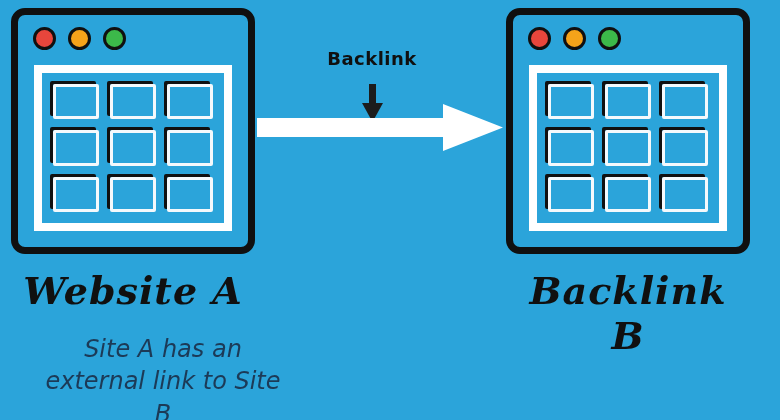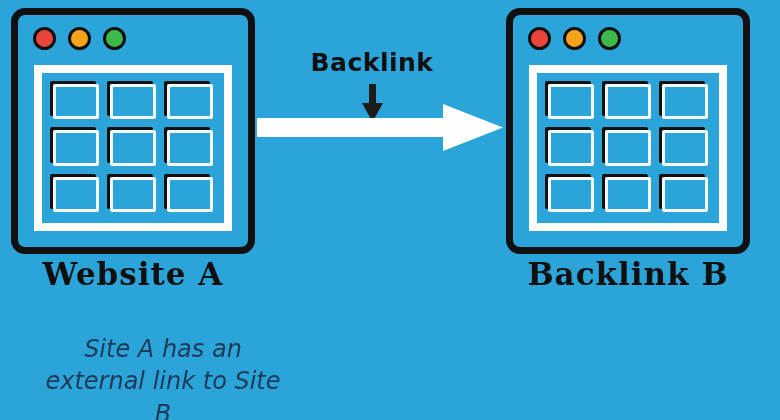--- a/index.html
+++ b/index.html
@@ -37,32 +37,32 @@
     gap:11px; padding:11px;
   }
   .cell{
     border:3px solid #f4f9fc;
     box-shadow:-3px -3px 0 0 var(--outline);
     border-radius:2px;
   }
   
   .backlink-label{
     position:absolute; left:297px; top:48px; width:150px;
-    text-align:center; font-size:25px; font-weight:800; color:var(--text);
+    text-align:center; font-size:18px; font-weight:800; color:var(--text);
     letter-spacing:0.5px;
   }
   .down-arrow{position:absolute; left:359px; top:84px;}
   .down-arrow svg polygon, .down-arrow svg rect{fill:#1c1c1c;}
   .main-arrow{position:absolute; left:257px; top:99px;}
   .main-arrow svg polygon{fill:var(--arrow);}
   
   .site-title{
-    position:absolute; top:256px; width:244px; text-align:center;
-    font-family:"DejaVu Serif", serif; font-weight:700;
-    font-size:31px; color:var(--text); letter-spacing:1px;
+    position:absolute; top:268px; width:244px; text-align:center;
+    font-family:"DejaVu Serif", serif; font-style:italic; font-weight:700;
+    font-size:38px; color:var(--text); letter-spacing:1px;
   }
   .site-title.a{left:11px;}
   .site-title.b{left:506px;}
   .site-caption{
     position:absolute; width:250px; text-align:center;
     font-style:italic; font-size:24px; line-height:1.35; color:var(--caption);
   }
   .site-caption.a{left:38px; top:333px;}
   .site-caption.b{left:508px; top:342px;}
 </style>

